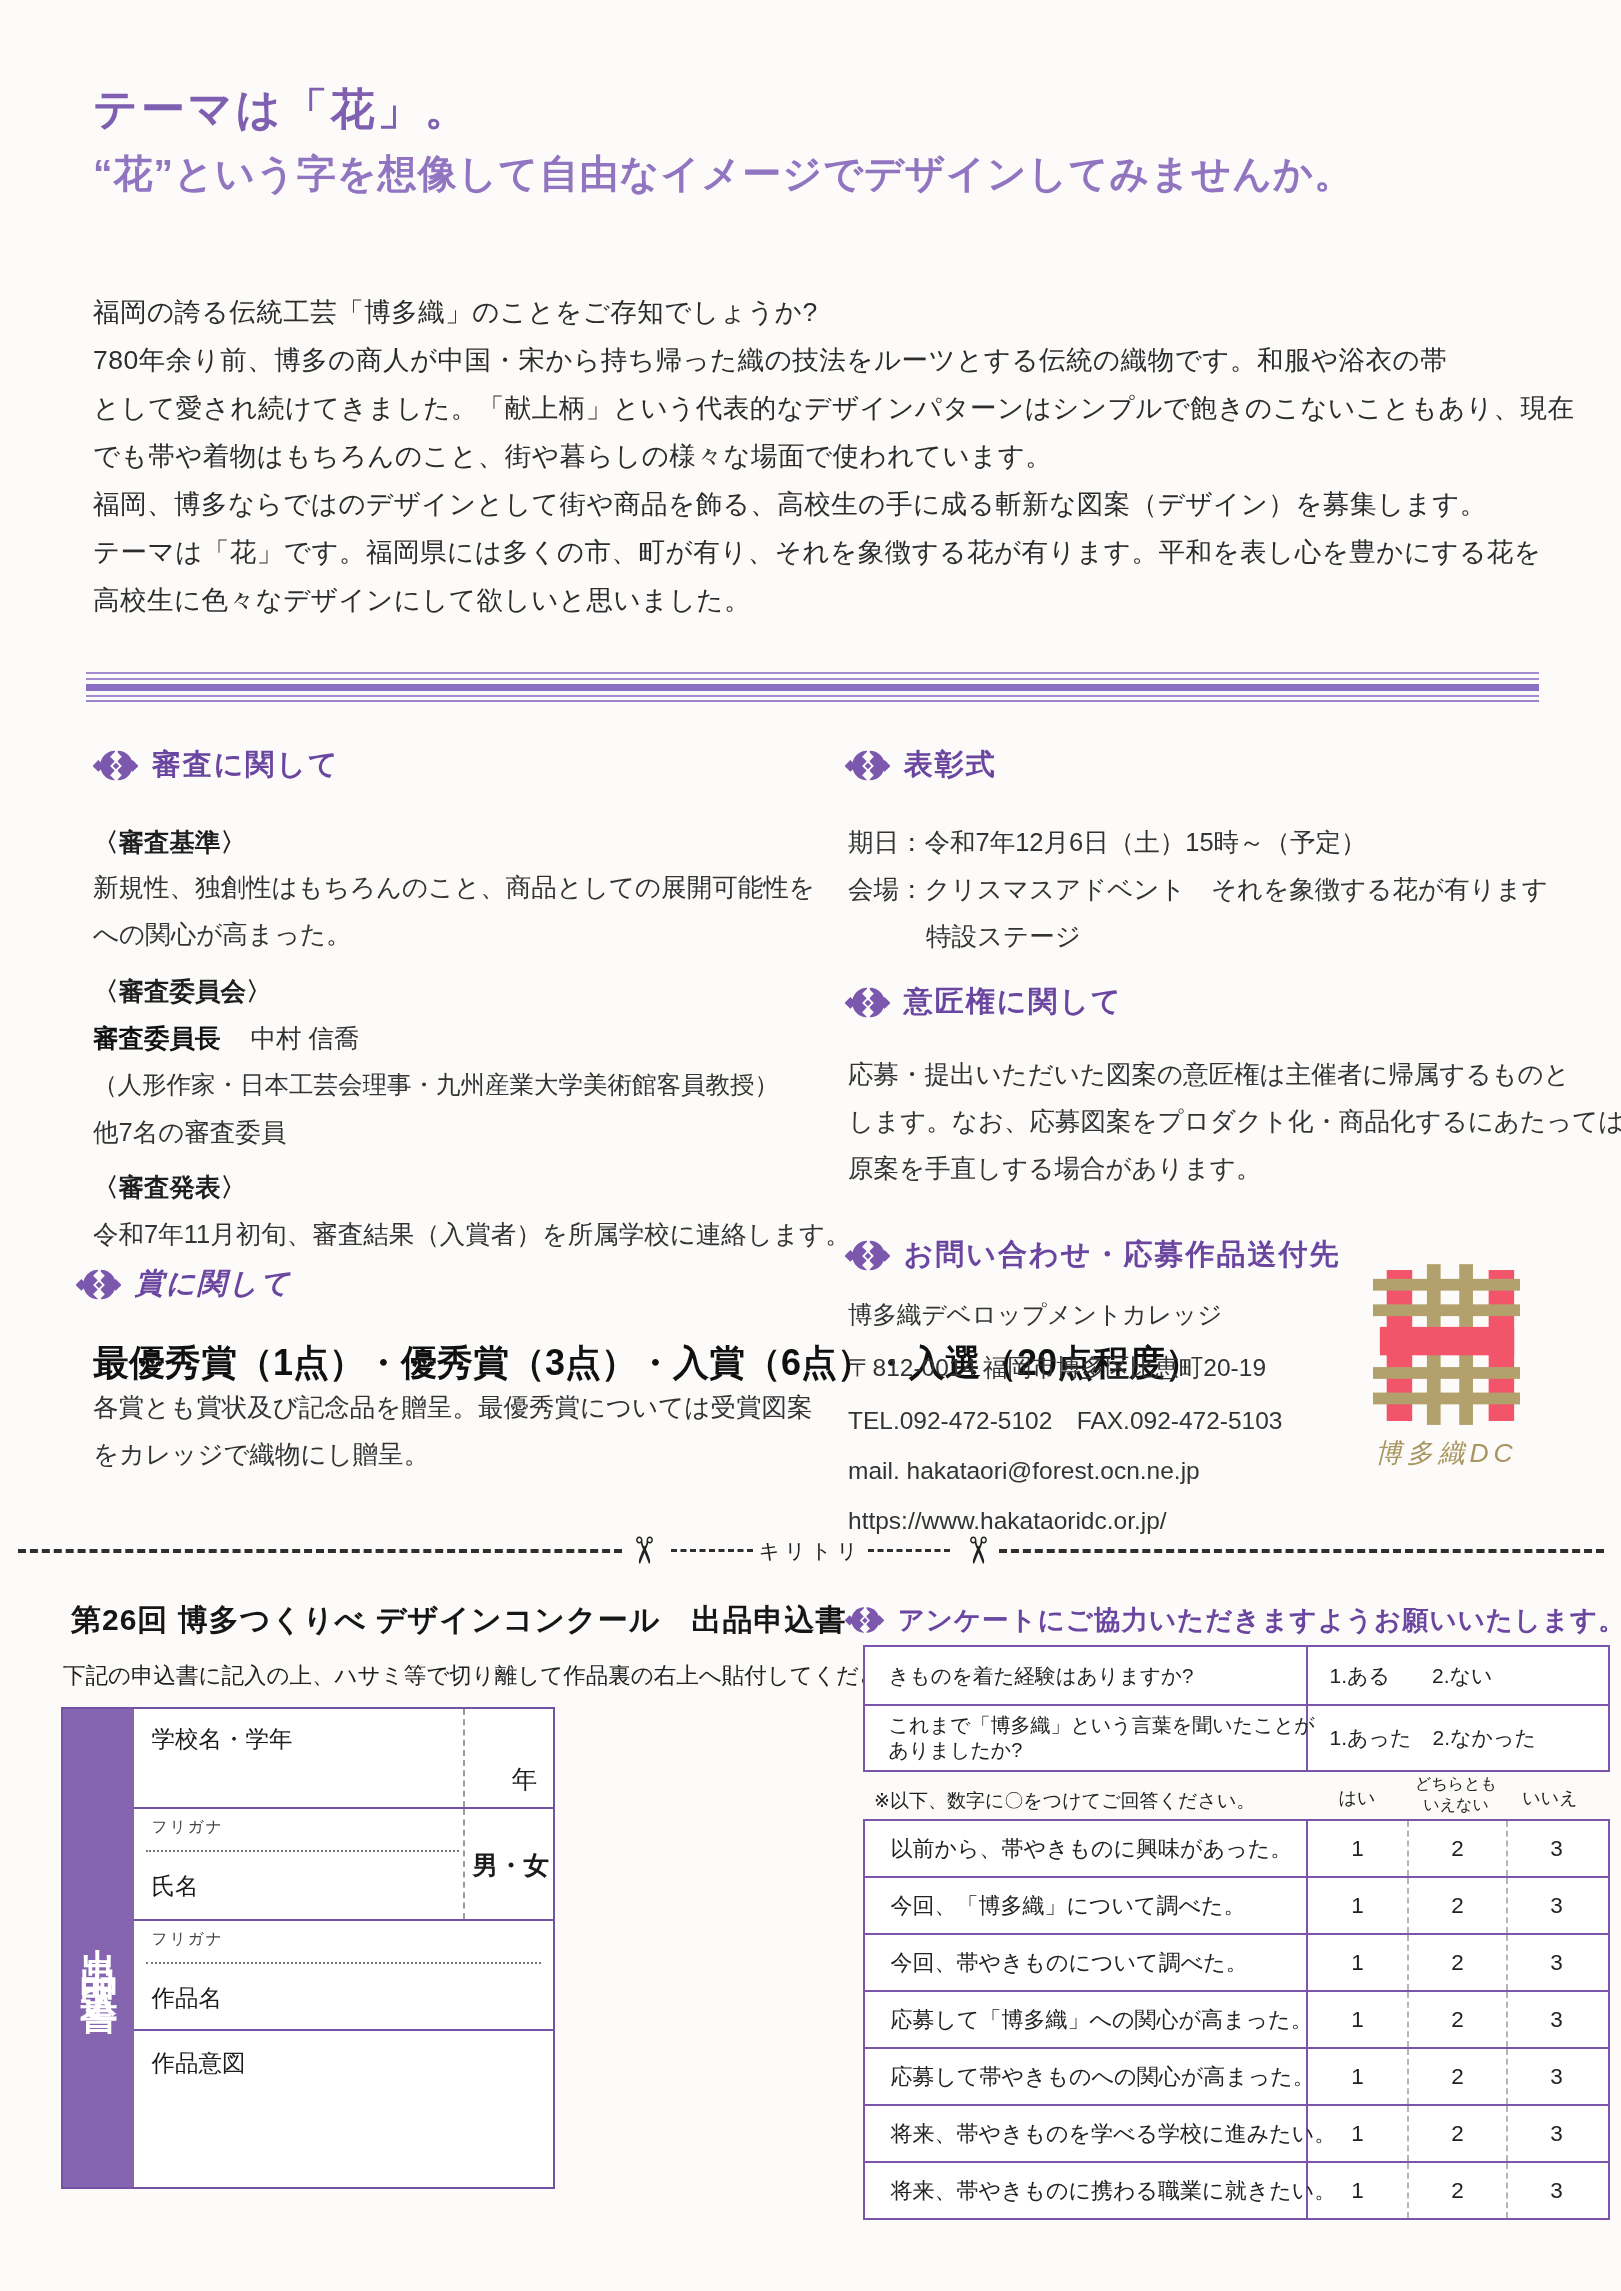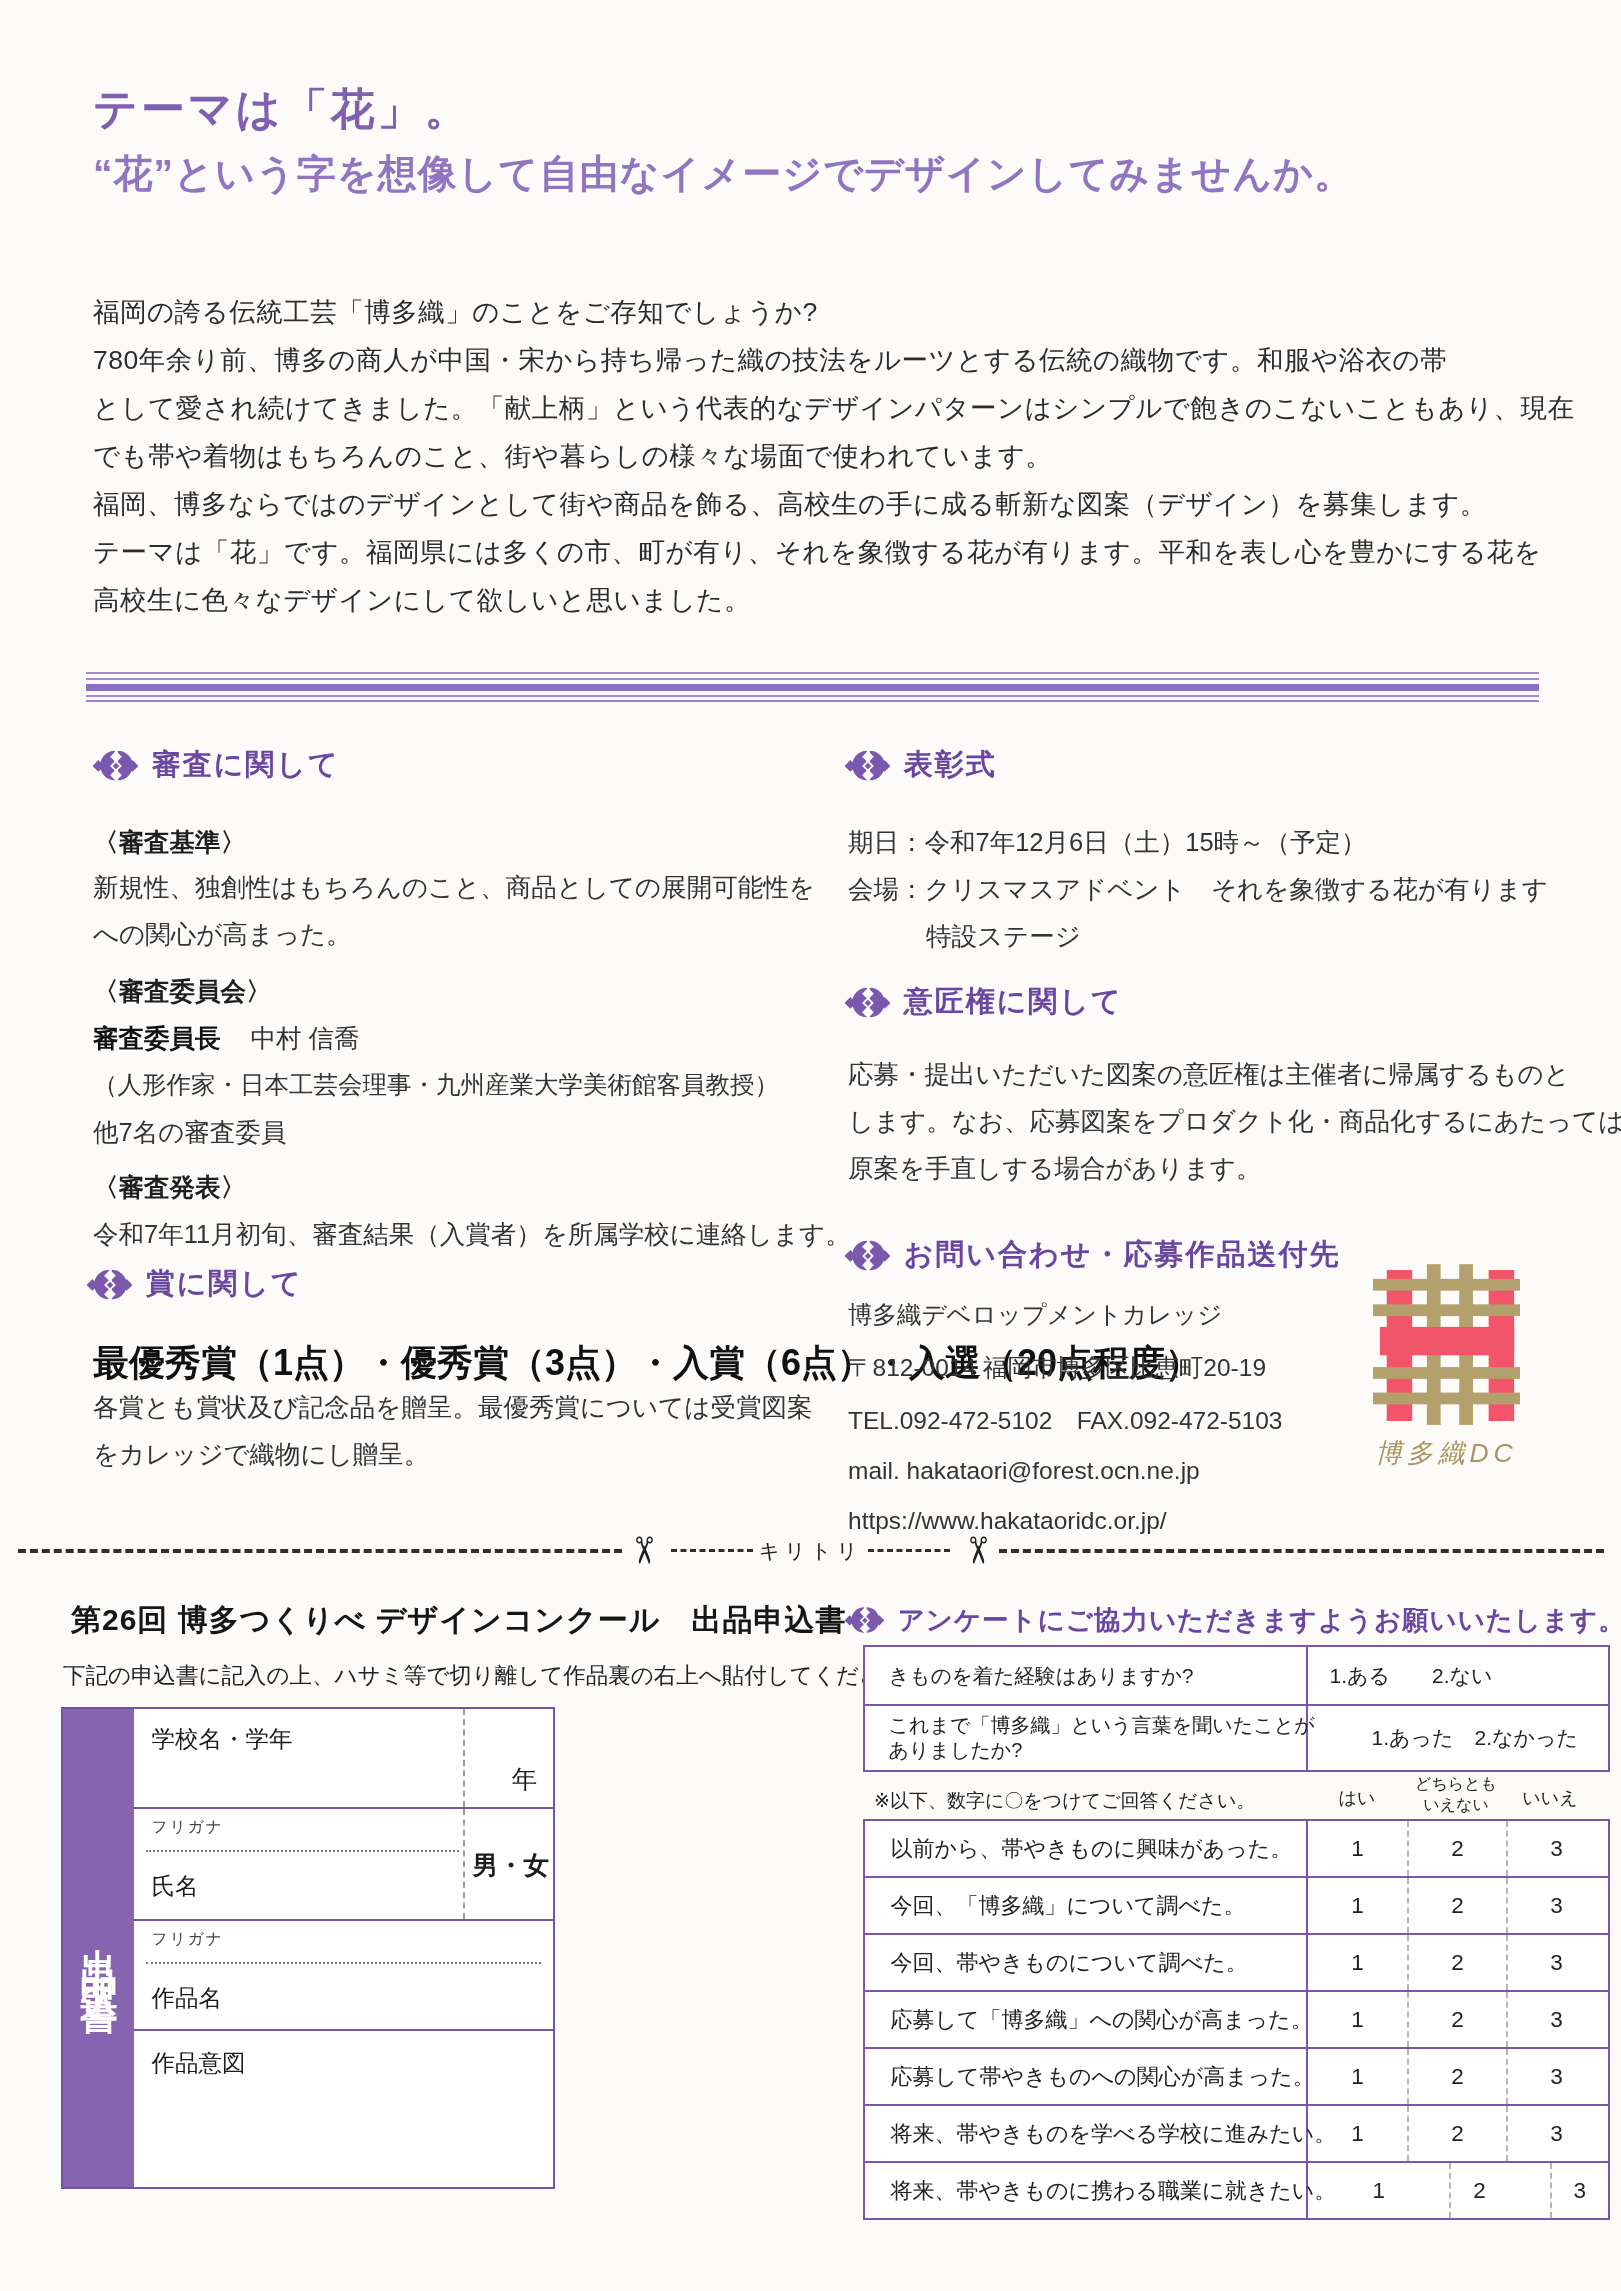--- a/index.html
+++ b/index.html
@@ -39,21 +39,21 @@
   .frow{position:relative;border-bottom:2px solid #7452a6;}
   .frow:last-child{border-bottom:none;}
   .flabel{position:absolute;left:17.6px;font-size:23.5px;font-weight:500;color:#1b1b1b;white-space:nowrap;}
   .furigana{position:absolute;left:17.6px;top:7.8px;font-size:15.7px;color:#444;letter-spacing:2px;}
   .vdash{position:absolute;right:88px;top:0;bottom:0;border-left:2px dashed #9a9a9a;}
   .hdot{position:absolute;border-top:2px dotted #777;}
   
   .survey-head .sec-title{font-size:26.5px;letter-spacing:1px;}
   .stable{border:2.9px solid #7a55aa;background:#fff;display:flex;flex-direction:column;}
   .srow{display:flex;border-bottom:2px solid #7a55aa;align-items:stretch;}
-  .srow:last-child{border-bottom:none;gap:42px;}
+  .srow:last-child{border-bottom:none;}
   .scell-q{width:443px;border-right:2.9px solid #7a55aa;display:flex;flex-direction:column;justify-content:center;padding-left:23.5px;box-sizing:border-box;}
   .scell-a{flex:1;display:flex;align-items:center;padding-left:21.6px;box-sizing:border-box;}
   .sqtext{font-size:20.6px;color:#222;line-height:25.5px;white-space:nowrap;}
   .satext{font-size:21px;color:#222;white-space:nowrap;}
   .slabel{width:443px;border-right:2.9px solid #7a55aa;display:flex;align-items:center;padding-left:25.5px;box-sizing:border-box;font-size:22px;color:#222;white-space:nowrap;}
   .snum{width:99px;display:flex;align-items:center;justify-content:center;font-size:22.5px;color:#222;box-sizing:border-box;}
   .snum.dashed{border-left:2px dashed #b5b5b5;}
   .note-small{font-size:19px;color:#222;white-space:nowrap;}
   .colhead{font-size:18px;color:#222;text-align:center;line-height:20.6px;white-space:nowrap;}
 </style>
@@ -109,21 +109,21 @@
   <div class="abs" style="left:93px;top:1021px;">
     <span class="bold-line">審査委員長</span>
     <span class="bline" style="margin-left:25.5px;">中村 信喬</span>
   </div>
   <div class="abs bline" style="left:93px;top:1068px;font-size:24.5px;">（人形作家・日本工芸会理事・九州産業大学美術館客員教授）</div>
   <div class="abs bline" style="left:93px;top:1115px;">他7名の審査委員</div>
 
   <div class="abs h3" style="left:93px;top:1170px;">〈審査発表〉</div>
   <div class="abs bline" style="left:93px;top:1217px;">令和7年11月初旬、審査結果（入賞者）を所属学校に連絡します。</div>
 
-  <div class="abs sec-head" style="left:87px;top:1264px;">
+  <div class="abs sec-head" style="left:76px;top:1264px;font-style:italic;">
     <svg class="motif" viewBox="0 0 48 40">
       <g fill="#7b57ad">
         <path d="M23.5 4 A16 16 0 0 0 23.5 36 Z"></path>
         <path d="M26.5 4 A16 16 0 0 1 26.5 36 Z"></path>
         <rect x="1" y="16" width="9" height="9" transform="rotate(45 5.5 20.5)"></rect>
         <rect x="38" y="16" width="9" height="9" transform="rotate(45 42.5 20.5)"></rect>
       </g>
       <g fill="#fcfbf9">
         <rect x="20" y="6" width="9" height="9" transform="rotate(45 24.5 10.5)"></rect>
         <rect x="20" y="16" width="9" height="9" transform="rotate(45 24.5 20.5)"></rect>

